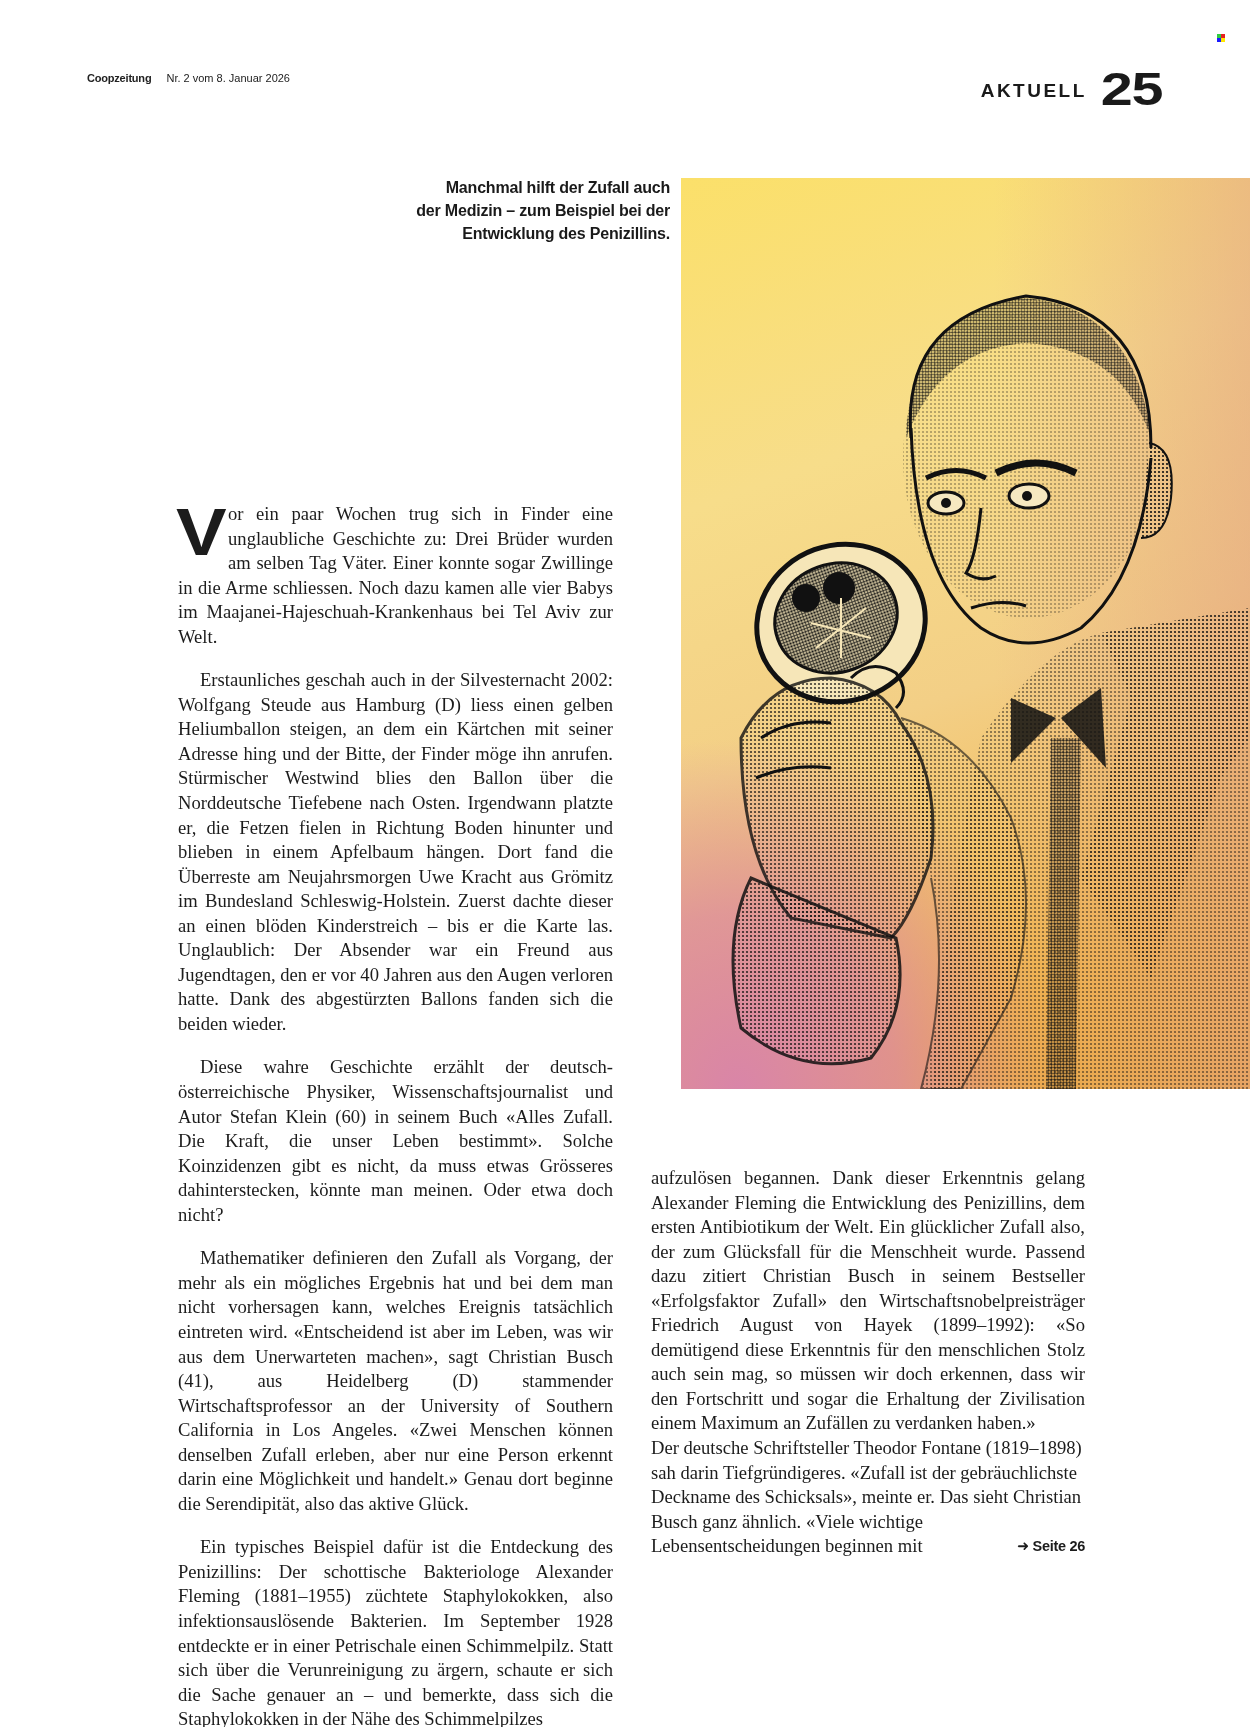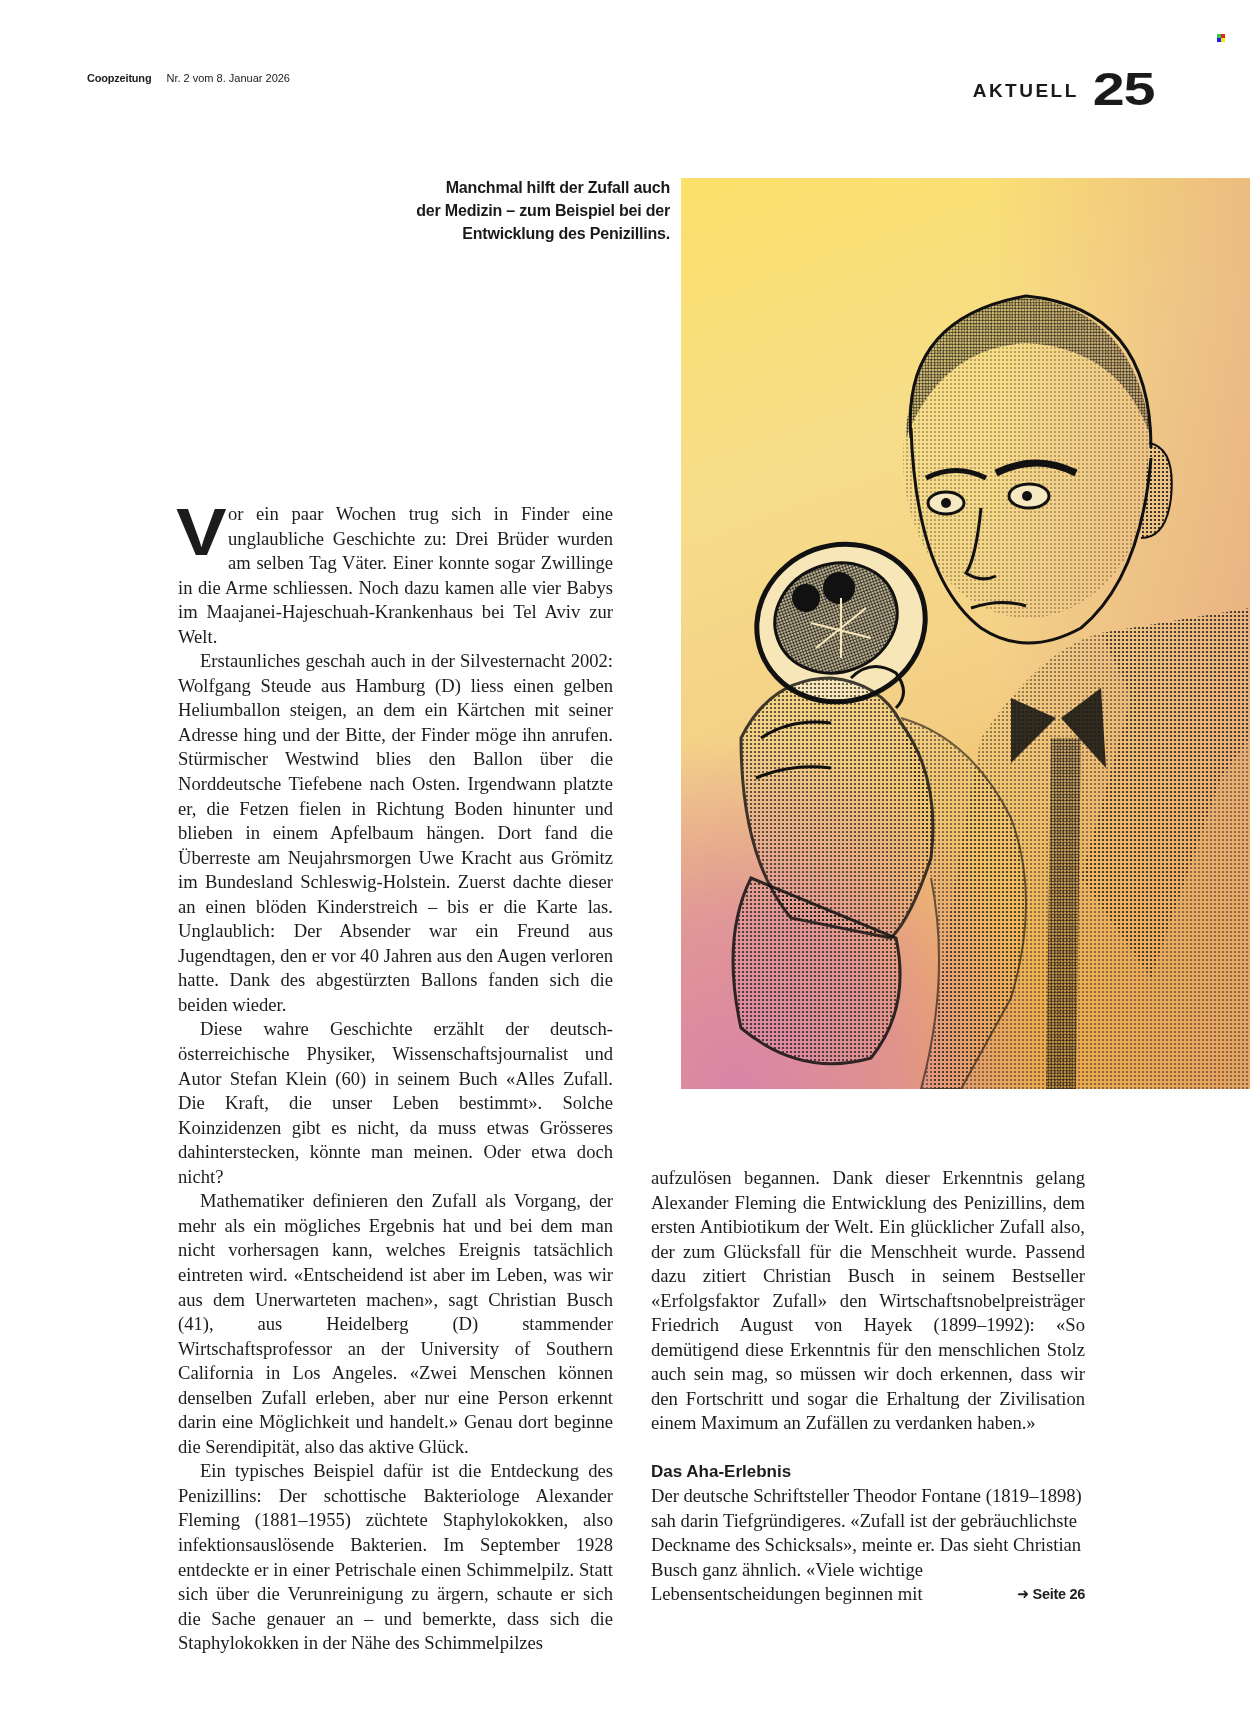--- a/index.html
+++ b/index.html
@@ -4,21 +4,21 @@
 <style>
   html, body { margin: 0; padding: 0; }
   body {
     width: 1250px; height: 1727px; position: relative; overflow: hidden;
     background: #ffffff; color: #1a1a1a;
     font-family: "Liberation Serif", "DejaVu Serif", serif;
   }
   .sans { font-family: "Liberation Sans", "DejaVu Sans", sans-serif; }
   .header-left { position: absolute; left: 87px; top: 72px; font-size: 11px; color: #222; }
   .header-left .brand { font-weight: 700; margin-right: 12px; letter-spacing: -0.2px; }
-  .header-right { position: absolute; right: 96px; top: 66px; display: flex; align-items: center; }
+  .header-right { position: absolute; right: 88px; top: 66px; display: flex; align-items: center; }
   .section-label { font-weight: 700; font-size: 19px; letter-spacing: 2.5px; margin-right: 26px; margin-top: 4px; }
   .page-number { font-weight: 900; font-size: 46px; letter-spacing: -1px; line-height: 1; transform: scaleX(1.25); transform-origin: right center; }
   .registration-mark { position: absolute; left: 1217px; top: 34px; width: 8px; height: 8px; display: grid; grid-template-columns: 4px 4px; grid-template-rows: 4px 4px; }
   .registration-mark span:nth-child(1){background:#2ecc40;}
   .registration-mark span:nth-child(2){background:#e62020;}
   .registration-mark span:nth-child(3){background:#1a1aff;}
   .registration-mark span:nth-child(4){background:#ffe600;}
 
   .caption { position: absolute; left: 380px; top: 176px; width: 290px; text-align: right;
     font-weight: 700; font-size: 16px; line-height: 23px; letter-spacing: -0.2px; color: #1a1a1a; }
@@ -27,21 +27,21 @@
     background:
       radial-gradient(ellipse 80% 55% at 10% 100%, #d985a8 0%, rgba(217,133,168,0.7) 35%, rgba(217,133,168,0) 70%),
       linear-gradient(160deg, #fbe06a 0%, #f7dd8a 30%, #f3cf86 55%, #f0b24a 85%, #eba840 100%),
       linear-gradient(90deg, rgba(0,0,0,0) 60%, #e6a985 100%);
   }
   .illustration::after { content: ""; position: absolute; inset: 0;
     background: linear-gradient(90deg, rgba(255,255,255,0) 55%, rgba(226,160,130,0.55) 100%); pointer-events: none; }
 
   .col { position: absolute; font-size: 18.6px; line-height: 24.55px; color: #1c1c1c; text-align: justify; hyphens: manual; }
   .col p { margin: 0; }
-  .col p.indent { text-indent: 22px; }
+  .col p.indent { text-indent: 22px; margin-top: 19px; }
   .col-left { left: 178px; top: 502px; width: 435px; }
   .col-right { left: 651px; top: 1166px; width: 434px; }
 
   .dropcap { float: left; font-family: "Liberation Sans", "DejaVu Sans", sans-serif; font-weight: 900;
     font-size: 66px; line-height: 48px; height: 48px; margin: 6px 8px 0 -2px; transform: scaleX(1.15); transform-origin: left top; }
 
   .subhead { font-family: "Liberation Sans", "DejaVu Sans", sans-serif; font-weight: 700; font-size: 17px;
     margin-top: 24px; line-height: 24px; text-align: left; }
   .last-line { text-align: left; text-align-last: left; }
   .continue-ref { float: right; font-family: "Liberation Sans", "DejaVu Sans", sans-serif; font-weight: 700; font-size: 14.5px; letter-spacing: -0.3px; }
@@ -128,19 +128,18 @@
       <span class="dropcap">V</span><span>or ein paar Wochen trug sich in Finder eine unglaubliche Geschichte zu: Drei Brüder wurden am selben Tag Väter. Einer konnte sogar Zwillinge in die Arme schliessen. Noch dazu kamen alle vier Babys im Maajanei-Hajeschuah-Krankenhaus bei Tel Aviv zur Welt.</span>
     </p>
     <p class="indent">Erstaunliches geschah auch in der Silvesternacht 2002: Wolfgang Steude aus Hamburg (D) liess einen gelben Heliumballon steigen, an dem ein Kärtchen mit seiner Adresse hing und der Bitte, der Finder möge ihn anrufen. Stürmischer Westwind blies den Ballon über die Norddeutsche Tiefebene nach Osten. Irgendwann platzte er, die Fetzen fielen in Richtung Boden hinunter und blieben in einem Apfelbaum hängen. Dort fand die Überreste am Neujahrsmorgen Uwe Kracht aus Grömitz im Bundesland Schleswig-Holstein. Zuerst dachte dieser an einen blöden Kinderstreich – bis er die Karte las. Unglaublich: Der Absender war ein Freund aus Jugendtagen, den er vor 40 Jahren aus den Augen verloren hatte. Dank des abgestürzten Ballons fanden sich die beiden wieder.</p>
     <p class="indent">Diese wahre Geschichte erzählt der deutsch-österreichische Physiker, Wissenschaftsjournalist und Autor Stefan Klein (60) in seinem Buch «Alles Zufall. Die Kraft, die unser Leben bestimmt». Solche Koinzidenzen gibt es nicht, da muss etwas Grösseres dahinterstecken, könnte man meinen. Oder etwa doch nicht?</p>
     <p class="indent">Mathematiker definieren den Zufall als Vorgang, der mehr als ein mögliches Ergebnis hat und bei dem man nicht vorhersagen kann, welches Ereignis tatsächlich eintreten wird. «Entscheidend ist aber im Leben, was wir aus dem Unerwarteten machen», sagt Christian Busch (41), aus Heidelberg (D) stammender Wirtschaftsprofessor an der University of Southern California in Los Angeles. «Zwei Menschen können denselben Zufall erleben, aber nur eine Person erkennt darin eine Möglichkeit und handelt.» Genau dort beginne die Serendipität, also das aktive Glück.</p>
     <p class="indent">Ein typisches Beispiel dafür ist die Entdeckung des Penizillins: Der schottische Bakteriologe Alexander Fleming (1881–1955) züchtete Staphylokokken, also infektionsauslösende Bakterien. Im September 1928 entdeckte er in einer Petrischale einen Schimmelpilz. Statt sich über die Verunreinigung zu ärgern, schaute er sich die Sache genauer an – und bemerkte, dass sich die Staphylokokken in der Nähe des Schimmelpilzes</p>
   </div>
 
   <div class="col col-right">
     <p>aufzulösen begannen. Dank dieser Erkenntnis gelang Alexander Fleming die Entwicklung des Penizillins, dem ersten Antibiotikum der Welt. Ein glücklicher Zufall also, der zum Glücksfall für die Menschheit wurde. Passend dazu zitiert Christian Busch in seinem Bestseller «Erfolgsfaktor Zufall» den Wirtschaftsnobelpreisträger Friedrich August von Hayek (1899–1992): «So demütigend diese Erkenntnis für den menschlichen Stolz auch sein mag, so müssen wir doch erkennen, dass wir den Fortschritt und sogar die Erhaltung der Zivilisation einem Maximum an Zufällen zu verdanken haben.»</p>
-    <div class="subhead">Das Aha-Erlebnis</div>
     <p class="last-line">
       <span>Der deutsche Schriftsteller Theodor Fontane (1819–1898) sah darin Tiefgründigeres. «Zufall ist der gebräuchlichste Deckname des Schicksals», meinte er. Das sieht Christian Busch ganz ähnlich. «Viele wichtige Lebensentscheidungen beginnen mit</span>
       <span class="continue-ref">➜ Seite 26</span>
     </p>
   </div>
 </article>
 
 </body></html>

